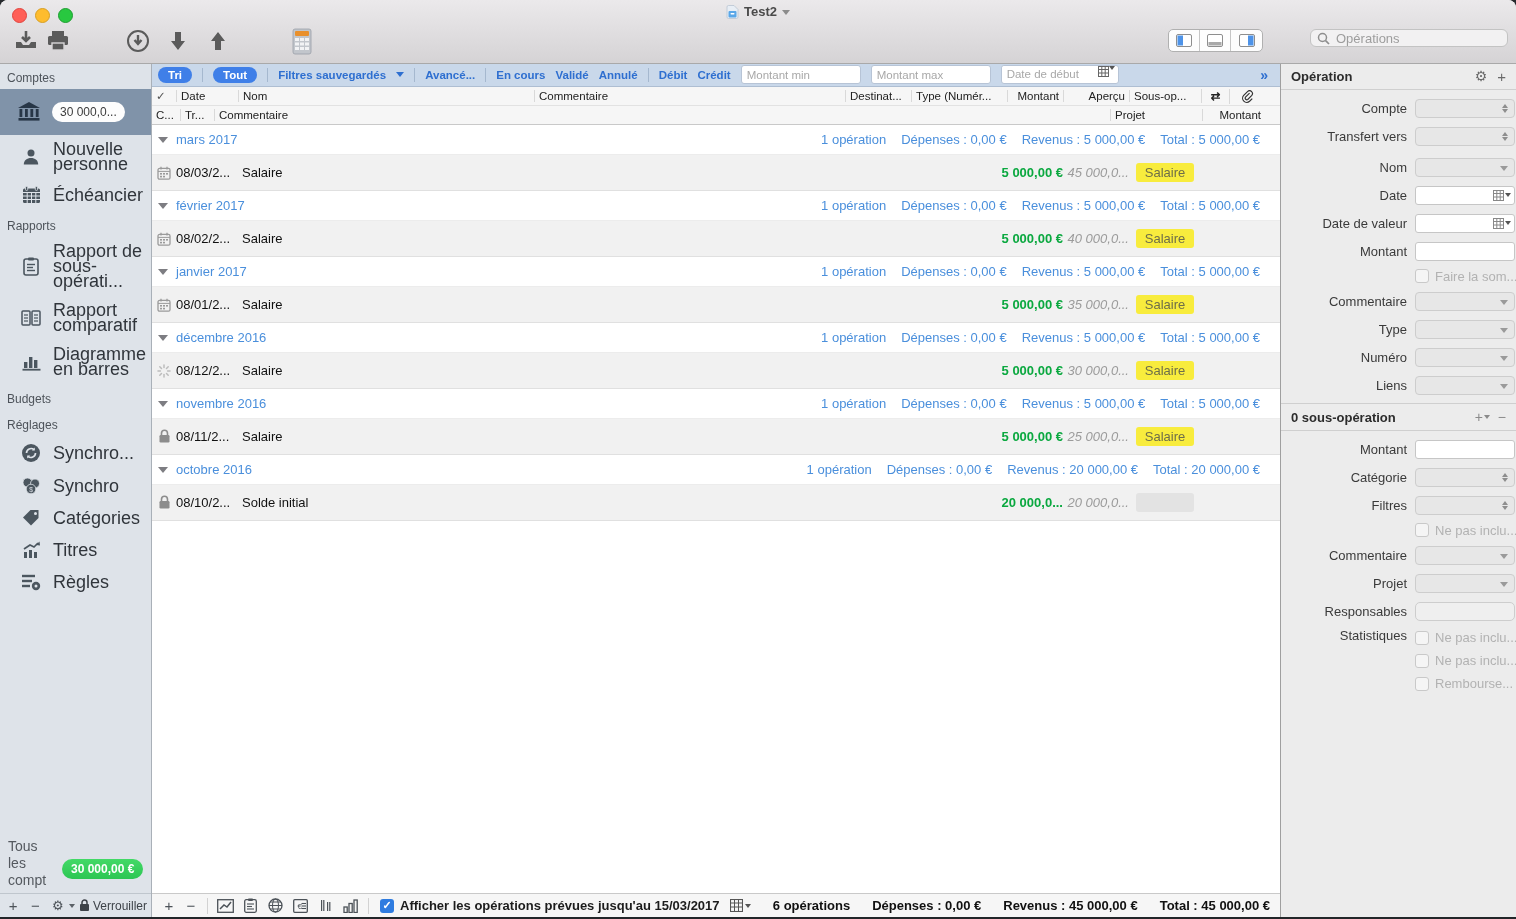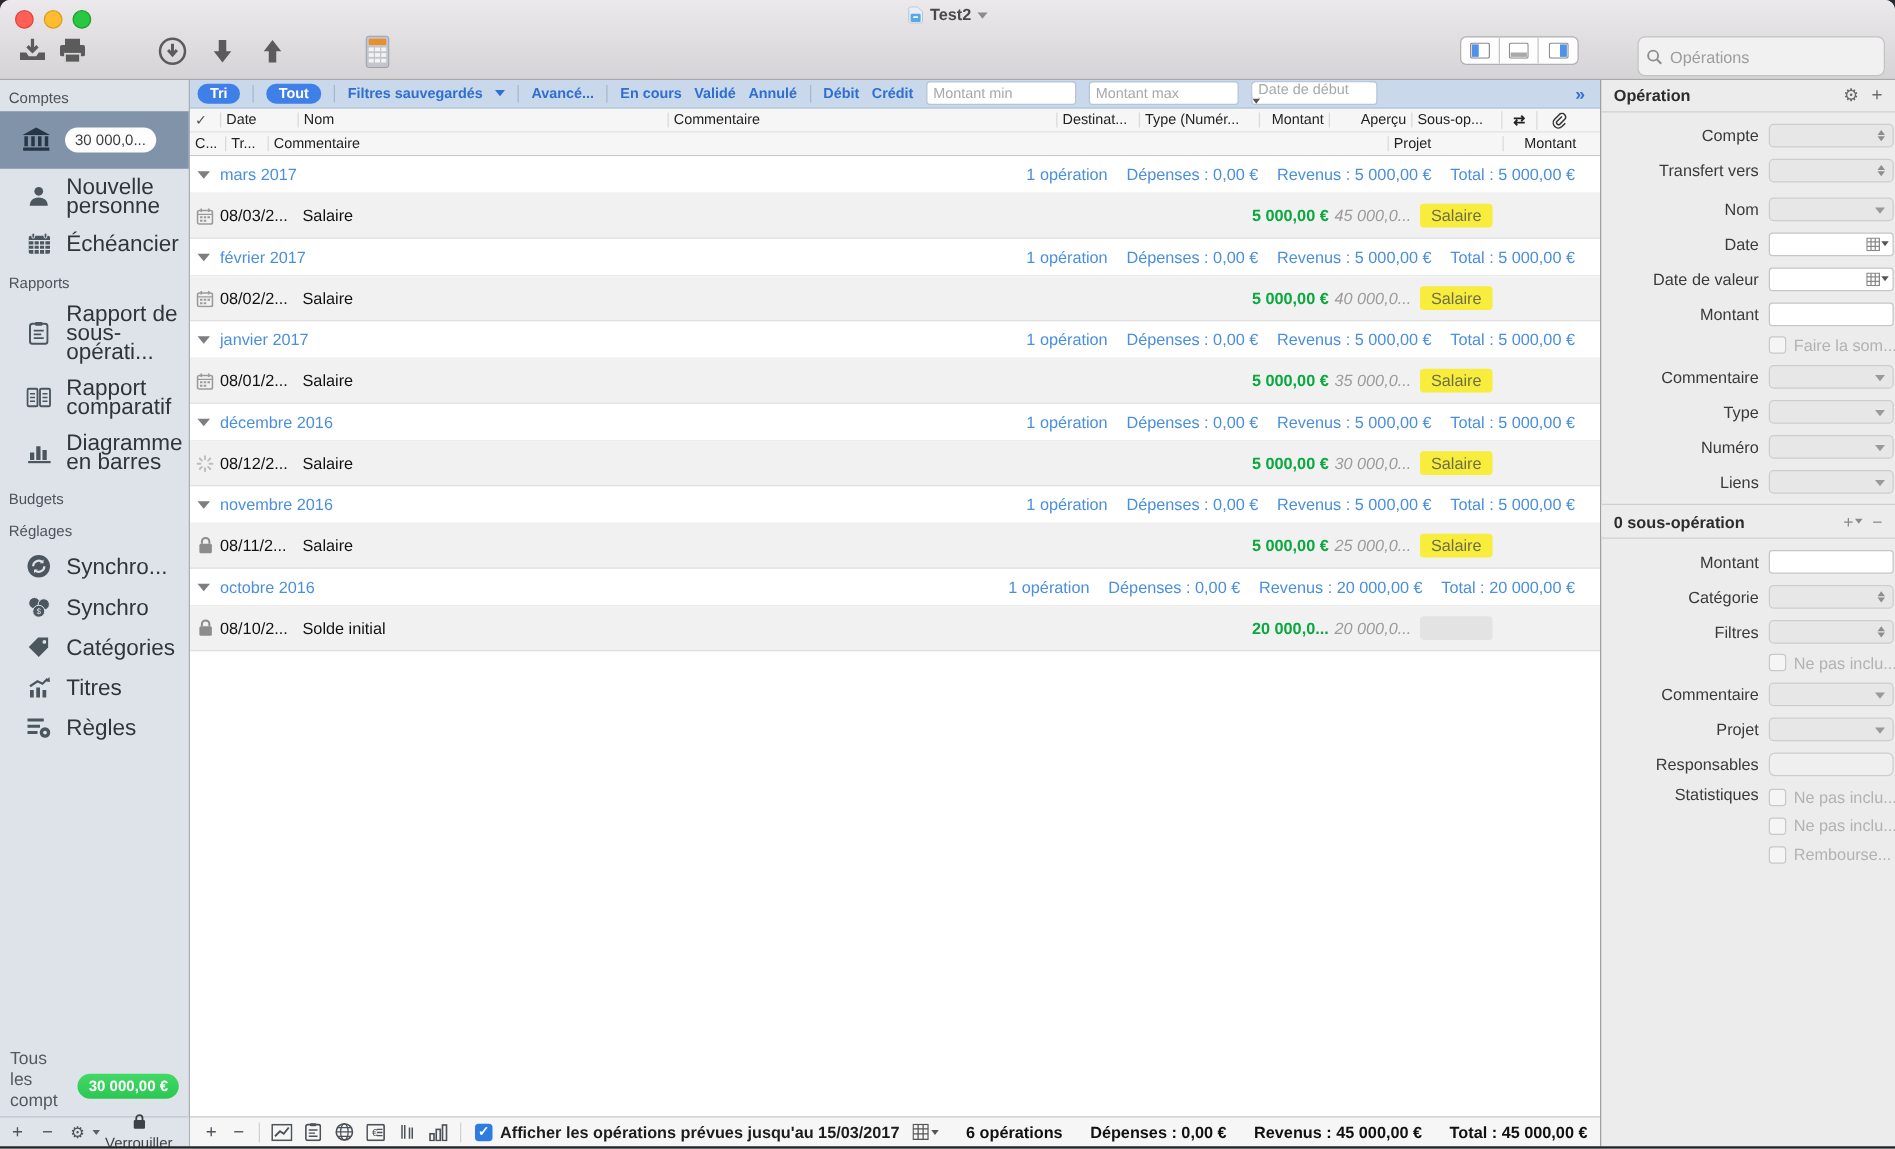--- a/index.html
+++ b/index.html
@@ -14,49 +14,49 @@
   .tl.green{background:#28c840;border:0.5px solid #1f9e31;}
   .title-proxy{position:absolute;top:3px;left:0;right:0;display:flex;justify-content:center;align-items:center;gap:5px;height:17px;}
   .title-text{font-size:13px;font-weight:bold;color:#4a4a4a;}
   .title-chev{width:0;height:0;border-left:4px solid transparent;border-right:4px solid transparent;border-top:5px solid #8c8c8c;margin-top:2px;}
   .tb-icons{position:absolute;top:26px;left:10px;display:flex;align-items:center;}
   .tb-btn{width:32px;height:30px;display:flex;align-items:center;justify-content:center;}
   .tb-gap1{width:48px;}.tb-gap2{width:8px;}.tb-gap3{width:52px;}
   .seg{position:absolute;top:29px;left:1168px;display:flex;border:1px solid #b0b0b0;border-radius:5px;background:#fdfdfd;overflow:hidden;}
   .seg button{width:31px;height:21px;border:none;background:transparent;border-right:1px solid #c6c6c6;display:flex;align-items:center;justify-content:center;padding:0;cursor:default;}
   .seg button:last-child{border-right:none;}
-  .searchbox{position:absolute;top:29px;left:1310px;width:198px;height:32px;background:#f2f1f2;border:1px solid #c3c3c3;border-radius:6px;display:flex;align-items:center;padding:0 6px;box-sizing:border-box;gap:4px;}
+  .searchbox{position:absolute;top:29px;left:1310px;width:198px;height:18px;background:#f2f1f2;border:1px solid #c3c3c3;border-radius:6px;display:flex;align-items:center;padding:0 6px;box-sizing:border-box;gap:4px;}
   .searchbox input{border:none;background:transparent;outline:none;font-size:13px;color:#444;width:150px;font-family:"Liberation Sans",sans-serif;}
   .searchbox input::placeholder{color:#9d9d9d;}
   
   .sidebar{position:absolute;top:63px;left:0;width:152px;bottom:2px;background:#dee3e9;border-right:1px solid #a9b0b8;box-sizing:border-box;}
   .sb-section{font-size:12px;color:#4d535a;padding:8px 0 4px 7px;}
   .sb-account{height:46px;background:#8093a9;display:flex;align-items:center;padding-left:16px;gap:10px;}
   .sb-pill{background:#fdfdfd;border-radius:10px;font-size:12px;color:#3c3c3c;padding:3px 8px;max-width:72px;white-space:nowrap;overflow:hidden;}
   .sb-item{display:flex;align-items:center;gap:9px;padding:7px 4px 7px 18px;}
   .sb-item .sb-ico{width:26px;display:flex;justify-content:center;flex:none;}
   .sb-item .sb-label{font-size:18px;color:#30353b;line-height:15px;}
   .sb-footer{position:absolute;bottom:24px;left:0;right:0;padding:0 4px 6px 8px;display:flex;align-items:flex-end;gap:6px;height:52px;overflow:hidden;}
   .sb-footer .sb-acct-name{font-size:14px;color:#54595f;width:48px;line-height:17px;margin-bottom:-2px;}
   .pill-green{background:linear-gradient(#43d967,#2cc653);color:#fff;font-size:12px;font-weight:bold;border-radius:10px;padding:3px 9px;white-space:nowrap;margin-bottom:8px;}
   .sb-bar{position:absolute;bottom:0;left:0;right:0;height:24px;background:#dfe4ea;border-top:1px solid #bfc6cd;display:flex;align-items:center;gap:4px;padding:0 4px;box-sizing:border-box;}
   .sb-bar .bar-btn{font-size:15px;color:#4c5258;width:20px;text-align:center;}
   .sb-bar .gear{font-size:13px;}
   .gear-caret{width:0;height:0;border-left:3px solid transparent;border-right:3px solid transparent;border-top:4px solid #5b6167;margin-left:-2px;}
-  .lock-lbl{font-size:12px;color:#3d4248;display:flex;align-items:center;gap:3px;flex-direction:column;}
+  .lock-lbl{font-size:12px;color:#3d4248;display:flex;align-items:center;gap:3px;}
   
   .main{position:absolute;top:63px;left:152px;width:1128px;bottom:2px;background:#fff;}
   .filterbar{height:24px;background:#c9d8ea;border-bottom:1px solid #aebed2;display:flex;align-items:center;padding:0 6px;gap:10px;font-size:11.5px;box-sizing:border-box;}
   .fpill{background:#3f7fe8;color:#fff;font-weight:bold;border-radius:9px;padding:2px 10px;font-size:11.5px;}
   .flink{color:#2e6fd0;font-weight:bold;}
   .fsep{width:1px;height:14px;background:#a5b8cf;}
   .fchev{width:0;height:0;border-left:4px solid transparent;border-right:4px solid transparent;border-top:5px solid #2e6fd0;}
   .finput{height:17px;background:#fff;border:1px solid #b7c4d6;border-radius:3px;font-size:11.5px;color:#444;padding:0 5px;width:108px;font-family:"Liberation Sans",sans-serif;}
   .finput::placeholder{color:#a8a8a8;}
-  .fdate{display:flex;align-items:flex-start;background:#fff;border:1px solid #b7c4d6;border-radius:3px;height:19px;box-sizing:border-box;padding-right:3px;flex-direction:column;}
+  .fdate{display:flex;align-items:flex-start;background:#fff;border:1px solid #b7c4d6;border-radius:3px;height:19px;box-sizing:border-box;padding-right:3px;}
   .fdate input{border:none;width:86px;height:15px;}
   .fmore{color:#2e6fd0;font-weight:bold;font-size:14px;margin-left:auto;padding-right:8px;letter-spacing:-2px;}
   
   .thead{background:#f6f6f6;border-bottom:1px solid #c9c9c9;font-size:11.5px;color:#222;}
   .th-row{display:flex;align-items:center;height:18px;padding-right:15px;}
   .th{box-sizing:border-box;padding:0 4px;border-left:1px solid #d9d9d9;white-space:nowrap;overflow:hidden;}
   .th.first{border-left:none;}
   .w-check{width:24px;flex:none;}.w-date{width:62px;flex:none;}.w-nom{width:296px;flex:none;}
   .w-flex{flex:1;min-width:0;}
   .w-dest{width:66px;flex:none;}.w-type{width:96px;flex:none;}

